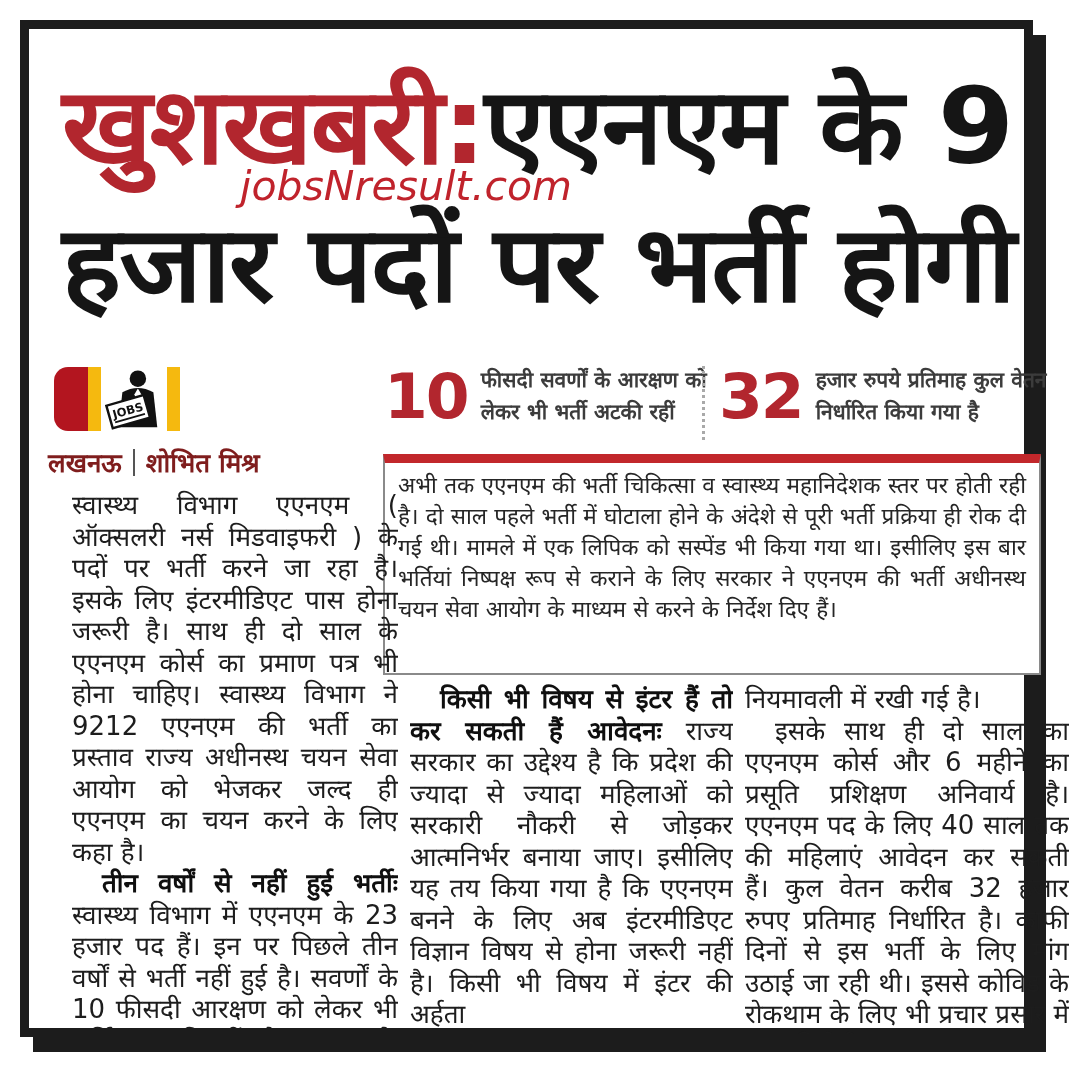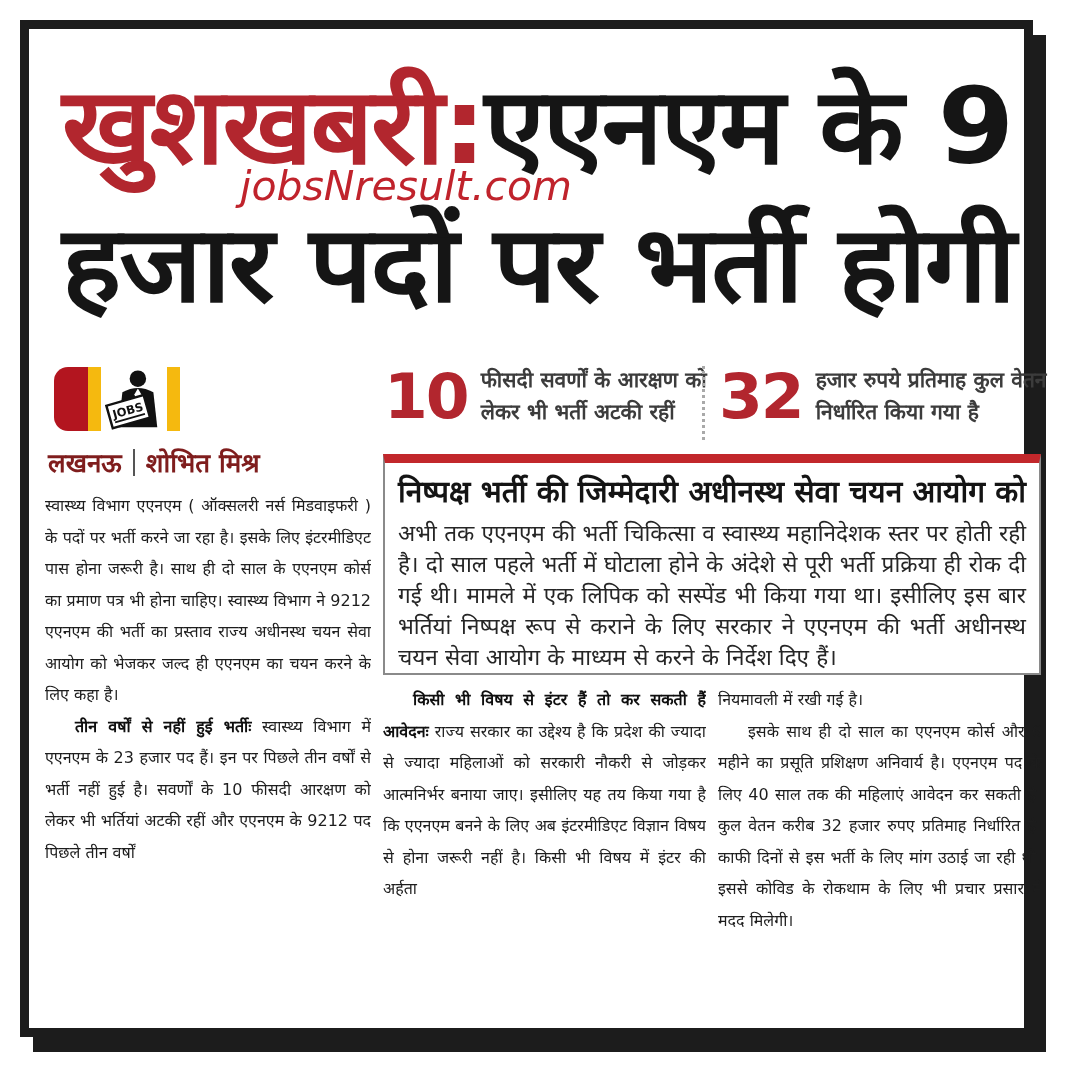--- a/index.html
+++ b/index.html
@@ -46,21 +46,21 @@
              border-left:3px dotted #a9a9a9; z-index:2; }
 
   
   .hbox { position:absolute; left:383px; top:454px; width:658px; height:221px; background:#fff;
           border:2px solid #8a8a8a; border-top:9px solid #c2272b; padding:7px 13px; overflow:hidden; z-index:2; }
   .hbox h2 { font-size:30px; color:#141414; margin-bottom:7px; white-space:nowrap; font-weight:bold; }
   .h2fit { display:inline-block; white-space:nowrap; }
   .hbox p { font-size:22.5px; line-height:31px; color:#262626; text-align:justify; }
 
   
-  .col { position:absolute; font-size:16px; line-height:31.5px; color:#1d1d1d; text-align:justify; z-index:2; }
+  .col { position:absolute; font-size:26px; line-height:31.5px; color:#1d1d1d; text-align:justify; z-index:2;margin-left:27px; }
   .col p { margin:0; }
   .col .indent { text-indent:30px; }
   .col b { color:#0f0f0f; }
   .colL { left:45px;  top:490px; width:326px; max-height:540px; overflow:hidden; }
   .colM { left:383px; top:684px; width:323px; max-height:350px; overflow:hidden; }
   .colR { left:718px; top:684px; width:324px; max-height:350px; overflow:hidden; }
 </style>
 </head>
 <body>
 
@@ -106,23 +106,20 @@
     <div class="num">10</div>
     <div class="stxt">फीसदी सवर्णों के आरक्षण को लेकर भी भर्ती अटकी रहीं</div>
   </div>
   <div class="statdiv"></div>
   <div class="stat stat2">
     <div class="num">32</div>
     <div class="stxt">हजार रुपये प्रतिमाह कुल वेतन निर्धारित किया गया है</div>
   </div>
 
   <div class="hbox">
-    <h2>
-      <span class="h2fit fit" style="transform: scaleX(0.995246); transform-origin: left center;">निष्पक्ष भर्ती की जिम्मेदारी अधीनस्थ सेवा चयन आयोग को</span>
-    </h2>
     <p>अभी तक एएनएम की भर्ती चिकित्सा व स्वास्थ्य महानिदेशक स्तर पर होती रही है। दो साल पहले भर्ती में घोटाला होने के अंदेशे से पूरी भर्ती प्रक्रिया ही रोक दी गई थी। मामले में एक लिपिक को सस्पेंड भी किया गया था। इसीलिए इस बार भर्तियां निष्पक्ष रूप से कराने के लिए सरकार ने एएनएम की भर्ती अधीनस्थ चयन सेवा आयोग के माध्यम से करने के निर्देश दिए हैं।</p>
   </div>
 
   <div class="col colL">
     <p>स्वास्थ्य विभाग एएनएम ( ऑक्सलरी नर्स मिडवाइफरी ) के पदों पर भर्ती करने जा रहा है। इसके लिए इंटरमीडिएट पास होना जरूरी है। साथ ही दो साल के एएनएम कोर्स का प्रमाण पत्र भी होना चाहिए। स्वास्थ्य विभाग ने 9212 एएनएम की भर्ती का प्रस्ताव राज्य अधीनस्थ चयन सेवा आयोग को भेजकर जल्द ही एएनएम का चयन करने के लिए कहा है।</p>
     <p class="indent"><b>तीन वर्षों से नहीं हुई भर्तीः</b><span> स्वास्थ्य विभाग में एएनएम के 23 हजार पद हैं। इन पर पिछले तीन वर्षों से भर्ती नहीं हुई है। सवर्णों के 10 फीसदी आरक्षण को लेकर भी भर्तियां अटकी रहीं और एएनएम के 9212 पद पिछले तीन वर्षों</span></p>
   </div>
 
   <div class="col colM">
     <p class="indent"><b>किसी भी विषय से इंटर हैं तो कर सकती हैं आवेदनः</b><span> राज्य सरकार का उद्देश्य है कि प्रदेश की ज्यादा से ज्यादा महिलाओं को सरकारी नौकरी से जोड़कर आत्मनिर्भर बनाया जाए। इसीलिए यह तय किया गया है कि एएनएम बनने के लिए अब इंटरमीडिएट विज्ञान विषय से होना जरूरी नहीं है। किसी भी विषय में इंटर की अर्हता</span></p>

